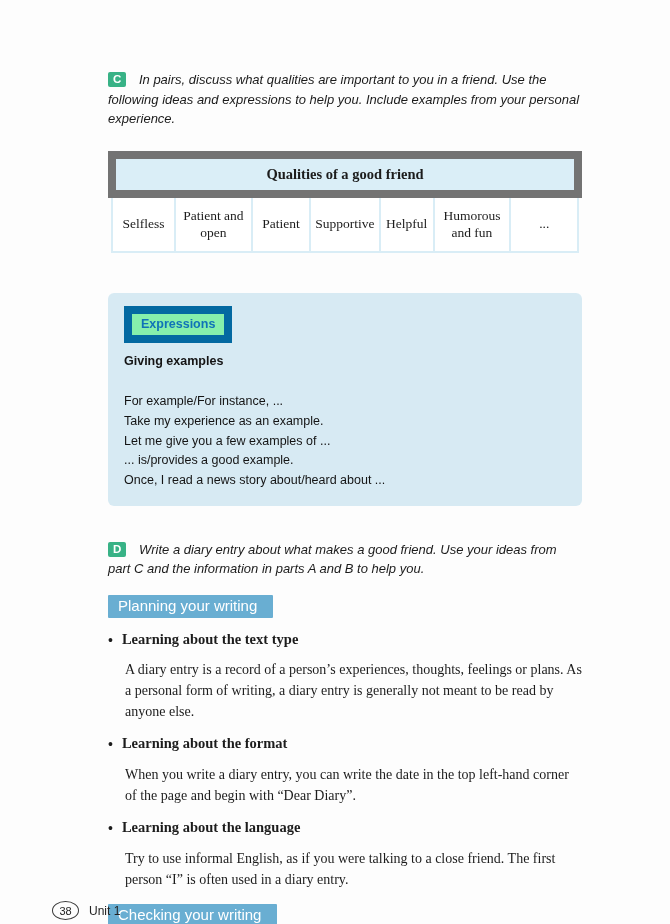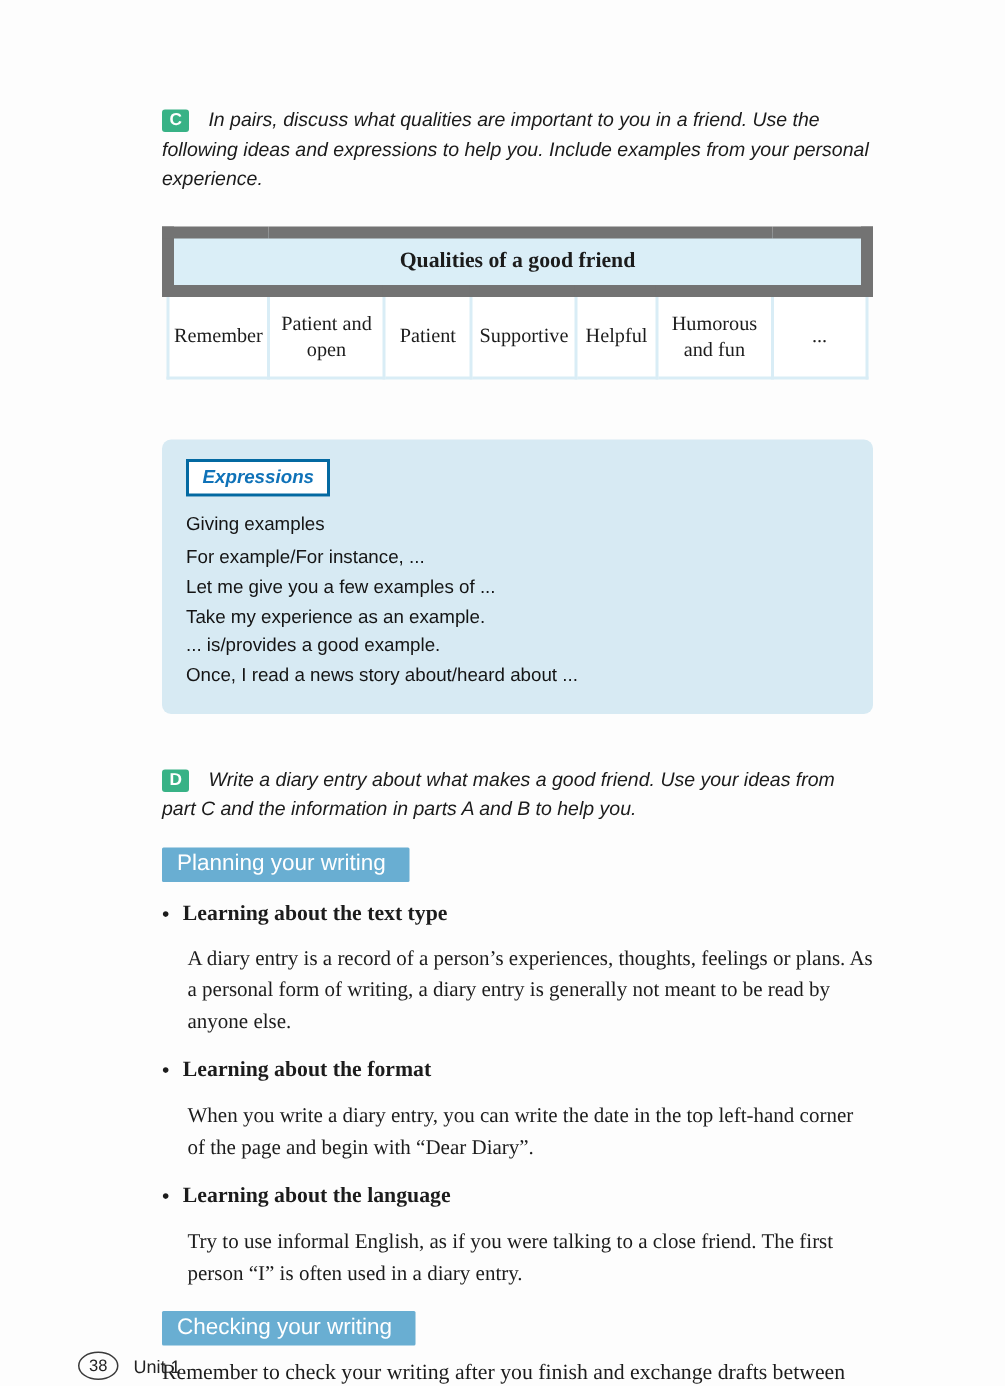--- a/index.html
+++ b/index.html
@@ -34,26 +34,25 @@
     font-size:13.5px; padding:9px 3px; line-height:1.3;
   }
 
   
   .expr-box {
     background:#d7eaf3; border-radius:6px; margin-top:40px;
     padding:13px 16px 15px; font-family:"Liberation Sans", sans-serif;
     font-size:12.5px; line-height:1.58; color:#141414;
   }
   .expr-label {
-    display:inline-block; background:#ffffff; border:2px solid #0369a1;
+    display:inline-block; background:#86efac; border:8px solid #0369a1;
     color:#0f72b8; font-weight:bold; font-size:12.5px; padding:1px 9px;
     margin-bottom:9px;
-    font-style:italic;
   }
-  .expr-heading { font-weight:normal; margin-bottom:2px; }
+  .expr-heading { font-weight:bold; margin-bottom:20px; }
 
   
   .banner {
     display:inline-block; background:#69aed2; color:#fff;
     font-family:"Liberation Sans", sans-serif; font-size:15px;
     padding:2px 16px 4px 10px; border-radius:1px;
   }
   .banner.planning { margin-top:16px; }
   .banner.checking { margin-top:14px; }
 
@@ -92,38 +91,38 @@
       <span>In pairs, discuss what qualities are important to you in a friend. Use the following ideas and expressions to help you. Include examples from your personal experience.</span>
     </p>
 
     
     <table class="qtable">
       <tbody>
           <tr>
         <th colspan="7">Qualities of a good friend</th>
       </tr>
       <tr>
-        <td style="width:13.5%">Remember</td>
+        <td style="width:13.5%">Selfless</td>
         <td style="width:16.5%">Patient and open</td>
         <td style="width:12.5%">Patient</td>
         <td style="width:15%">Supportive</td>
         <td style="width:11.5%">Helpful</td>
         <td style="width:16.5%">Humorous and fun</td>
         <td>...</td>
       </tr>
     </tbody>
       </table>
 
     
     <div class="expr-box">
       <div class="expr-label">Expressions</div>
       <div class="expr-heading">Giving examples</div>
       <div>For example/For instance, ...</div>
+      <div>Take my experience as an example.</div>
       <div>Let me give you a few examples of ...</div>
-      <div>Take my experience as an example.</div>
       <div>... is/provides a good example.</div>
       <div>Once, I read a news story about/heard about ...</div>
     </div>
 
     
     <p class="instruction" style="margin-top:34px;">
       <span class="badge">D</span>
       <span>Write a diary entry about what makes a good friend. Use your ideas from part C and the information in parts A and B to help you.</span>
     </p>
 

